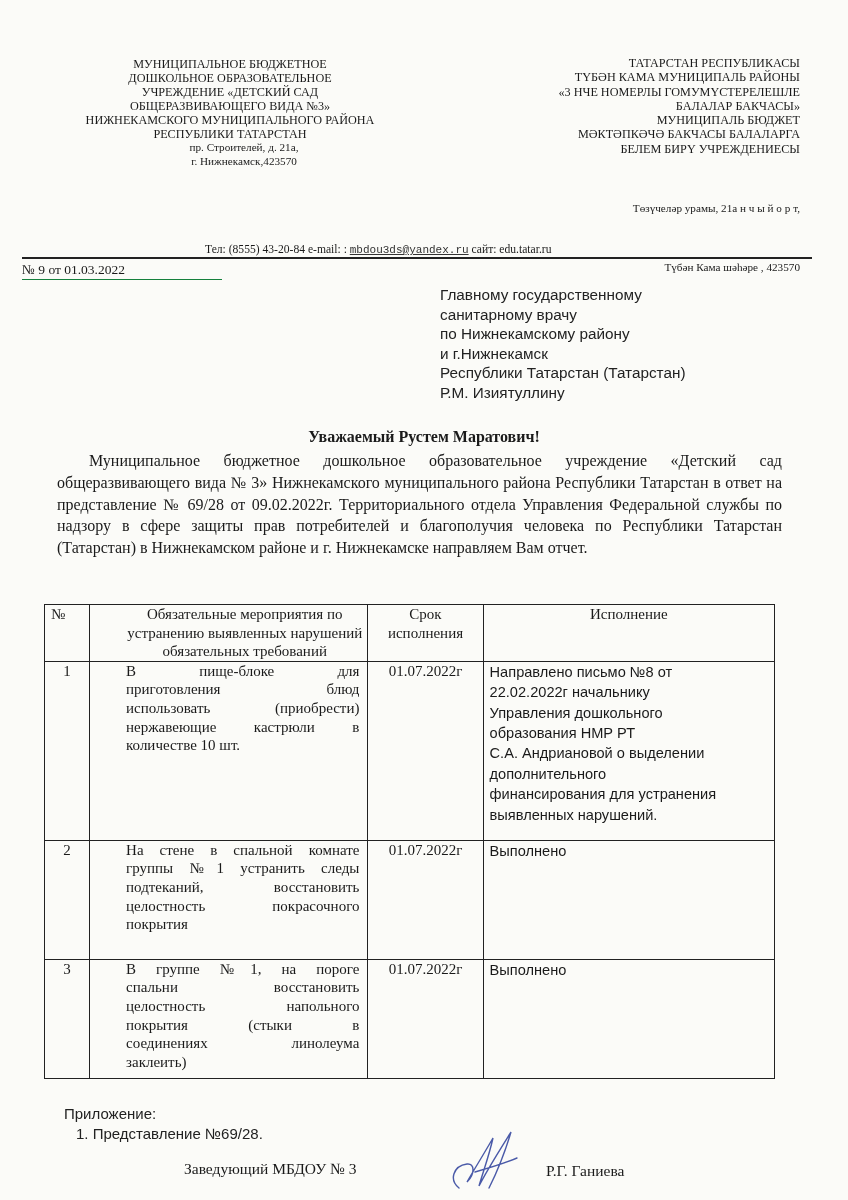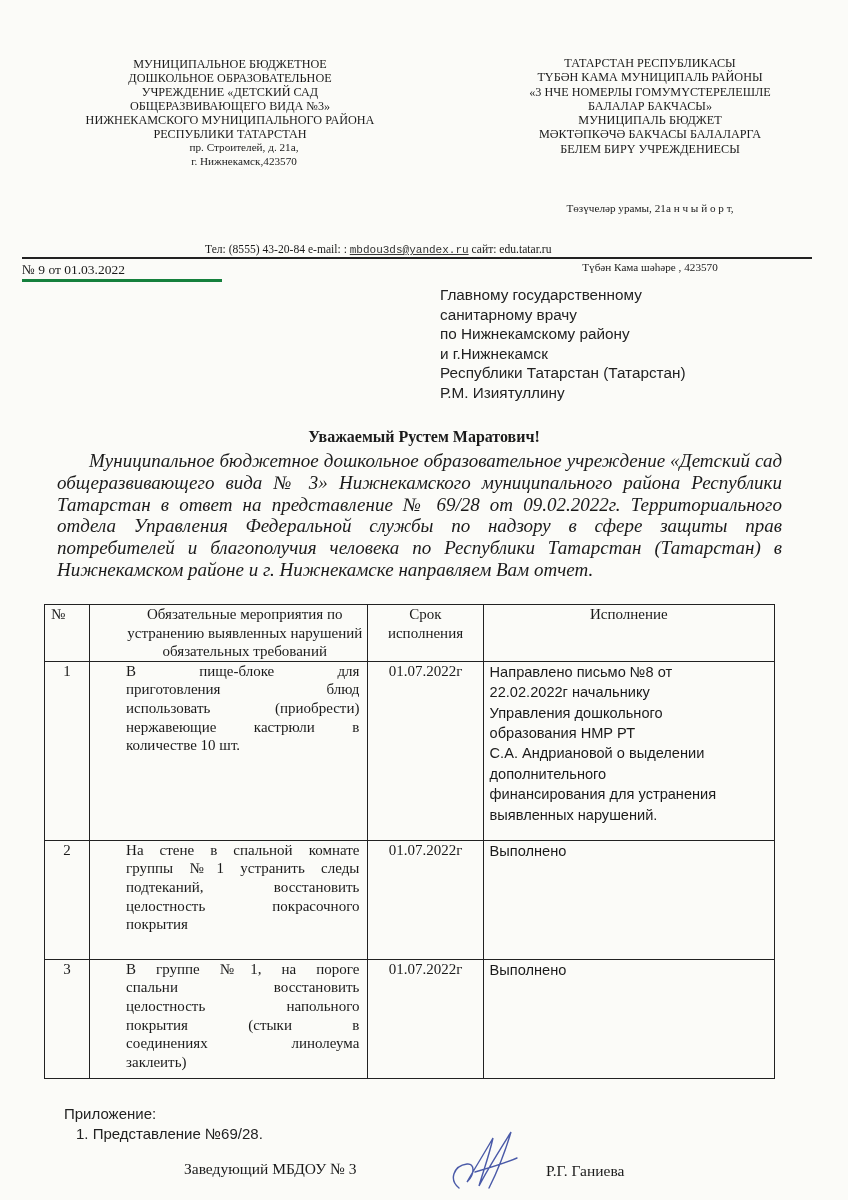--- a/index.html
+++ b/index.html
@@ -7,46 +7,46 @@
       width: 848px; height: 1200px; background: #fbfbf8; position: relative; overflow: hidden;
       font-family: "Liberation Serif", "DejaVu Serif", serif; color: #1a1a1a;
     }
     .page { position: absolute; left: 0; top: 0; width: 672px; height: 1200px; }
     .hdr-left {
       position: absolute; left: 40px; top: 58px; width: 380px; text-align: center;
       font-size: 12.2px; line-height: 13.9px; letter-spacing: 0;
     }
     .hdr-left .addr { font-size: 11.2px; padding-left: 28px; }
     .hdr-right {
-      position: absolute; left: 500px; top: 56px; width: 300px; text-align: center;
+      position: absolute; left: 500px; top: 56px; width: 300px; text-align: right;
       font-size: 12.2px; line-height: 14.3px;
     }
     .hdr-right .addr { font-size: 11.2px; margin-top: 45px; }
     .contact {
       position: absolute; left: 205px; top: 243px; width: 600px; font-size: 11.6px;
     }
     .contact .email { font-family: "Liberation Mono", "DejaVu Sans Mono", monospace; font-size: 11px; text-decoration: underline; color: #333; }
     .hr {
       position: absolute; left: 22px; top: 257px; width: 790px; height: 2px; background: #222;
     }
     .docnum {
       position: absolute; left: 22px; top: 262px; width: 200px; font-size: 13.5px;
-      border-bottom: 3px solid #15803d; padding-bottom: 1px;
+      border-bottom: 1px solid #15803d; padding-bottom: 1px;
     }
     .addressee {
       position: absolute; left: 440px; top: 285px; width: 320px;
       font-family: "Liberation Sans", "DejaVu Sans", sans-serif; font-size: 15.3px; line-height: 19.6px; color: #222;
     }
     .greeting {
       position: absolute; left: 0; top: 428px; width: 848px; text-align: center;
       font-size: 16px; font-weight: bold;
     }
     .body-text {
       position: absolute; left: 57px; top: 450px; width: 725px;
-      font-size: 19px; line-height: 21.8px; text-align: justify; text-indent: 32px; font-style: italic;
+      font-size: 16px; line-height: 21.8px; text-align: justify; text-indent: 32px;
     }
     table.report {
       position: absolute; left: 44px; top: 604px; width: 731px; border-collapse: collapse;
       font-size: 15px; line-height: 18.6px;
     }
     table.report td, table.report th {
       border: 1px solid #222; vertical-align: top; padding: 0 4px; font-weight: normal;
     }
     table.report th { text-align: center; }
     table.report td.num { text-align: center; width: 38px; padding: 0; }

